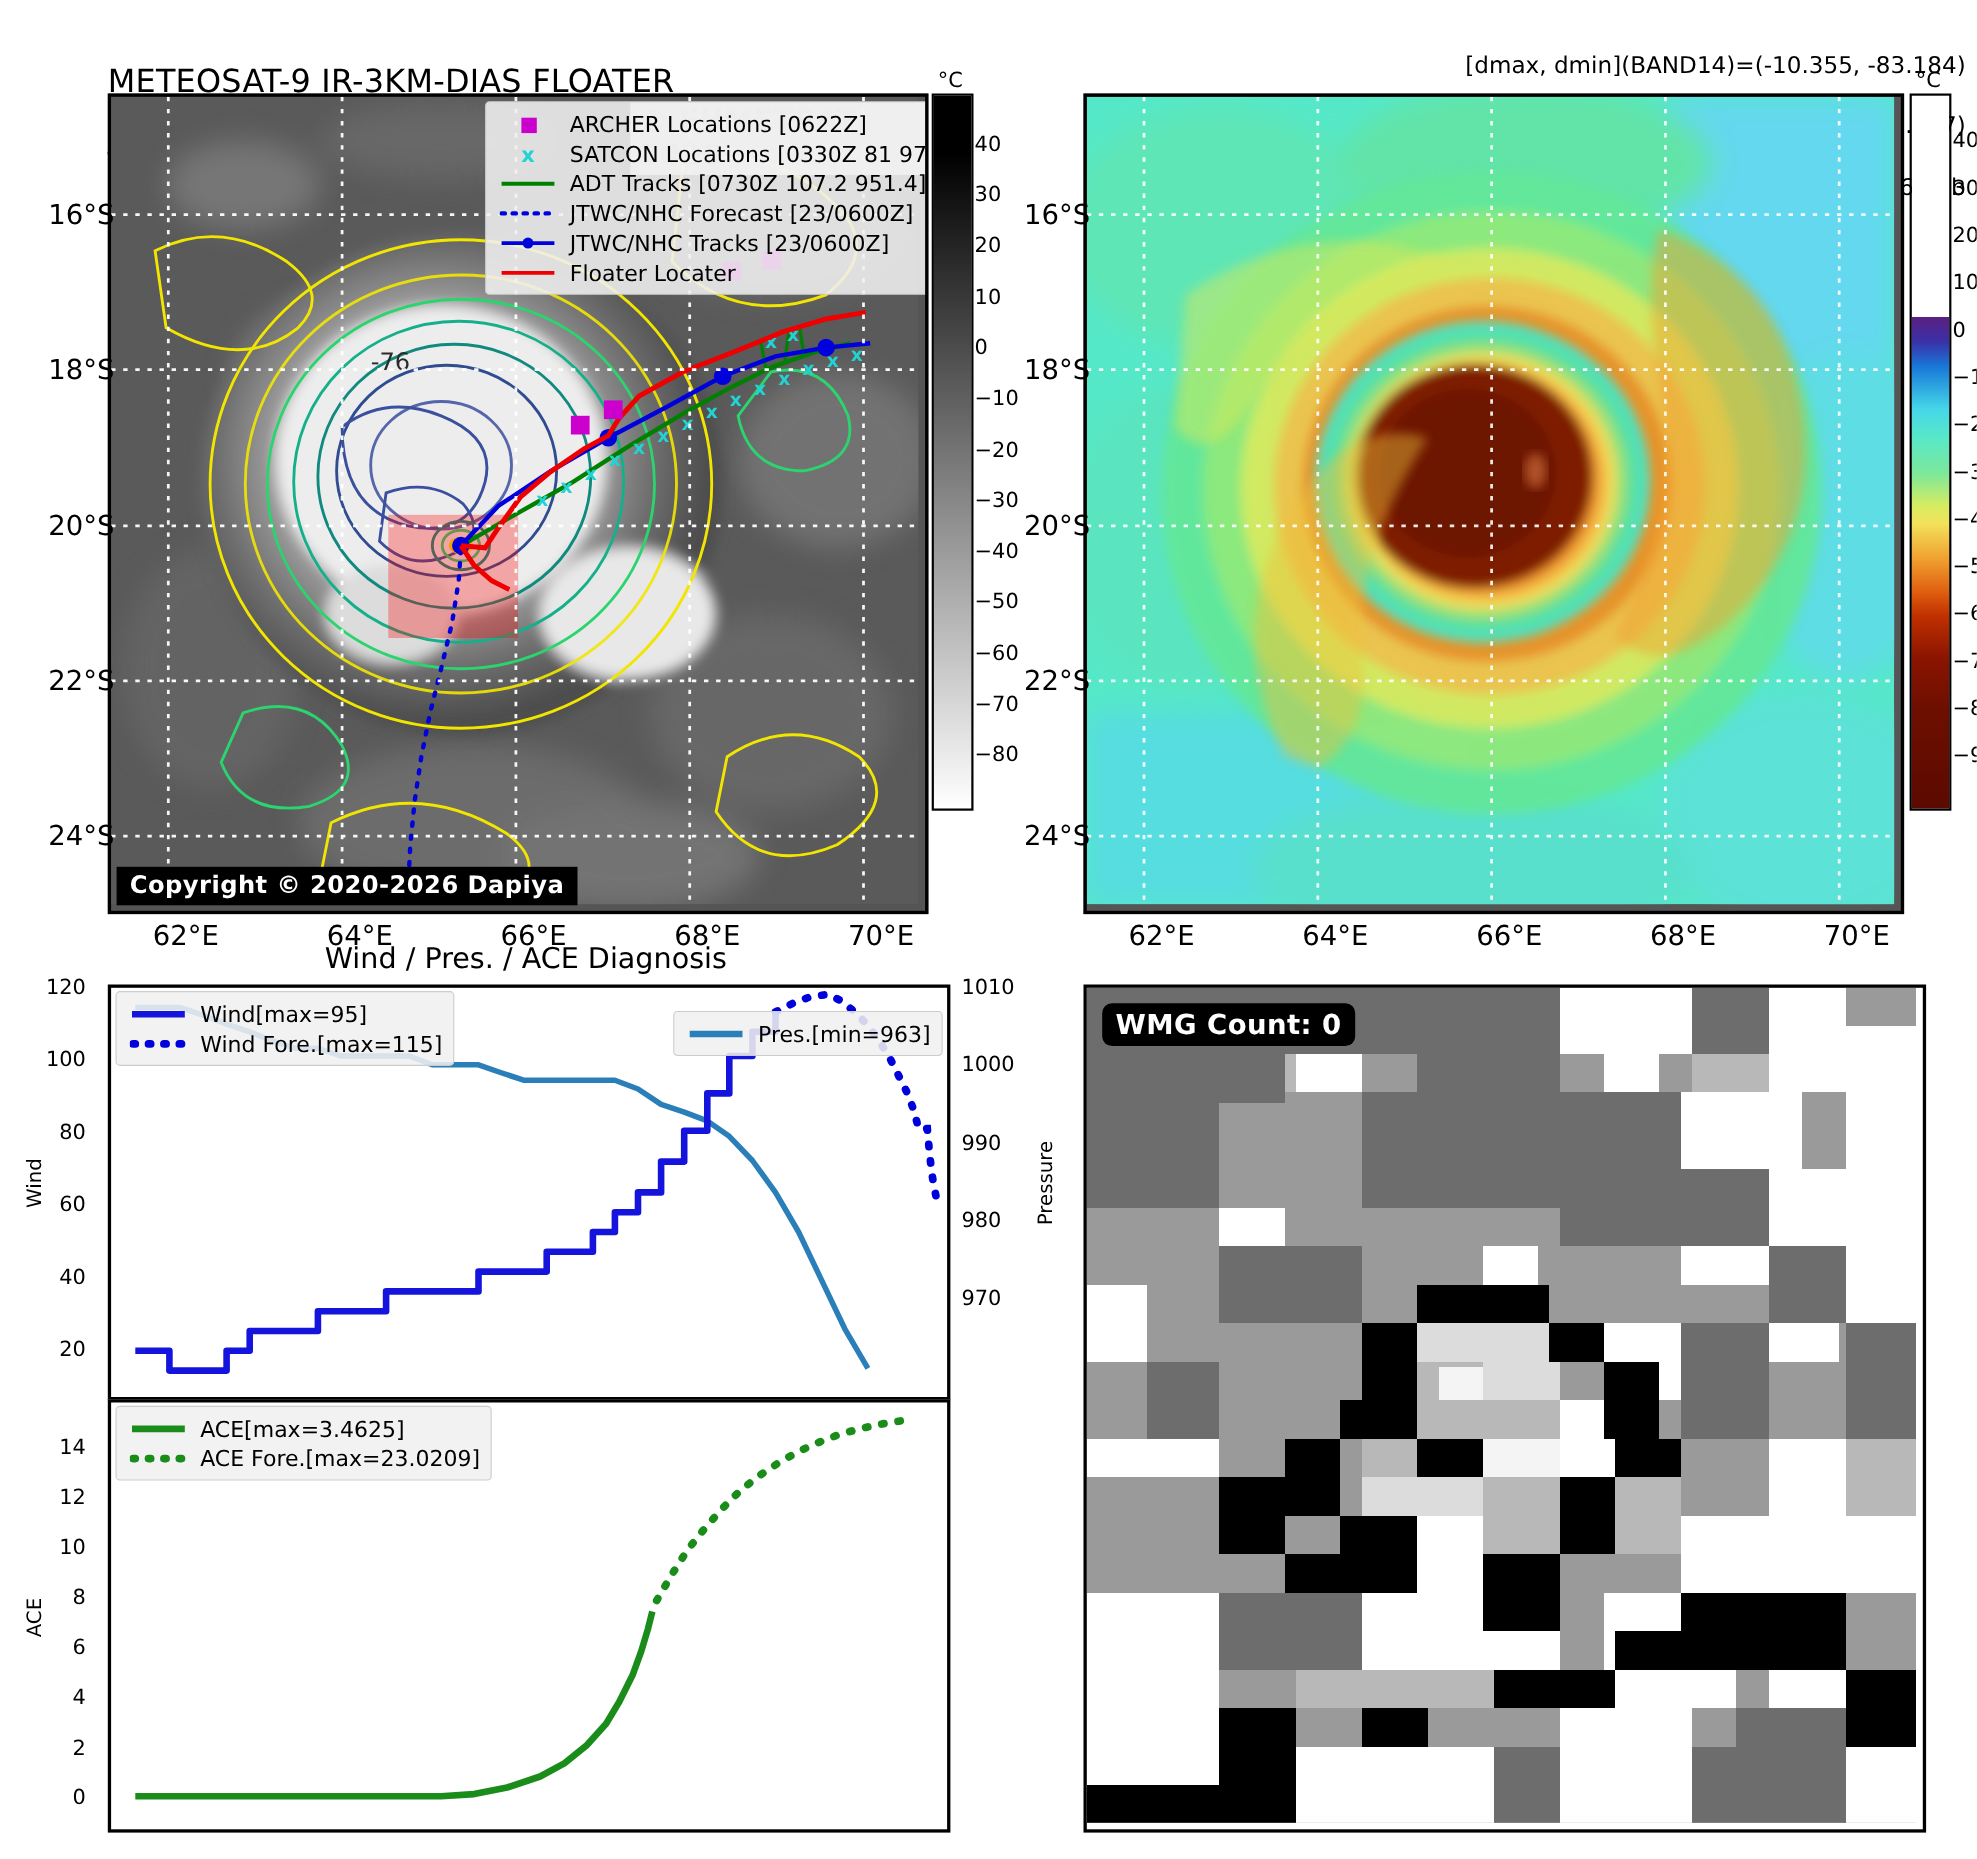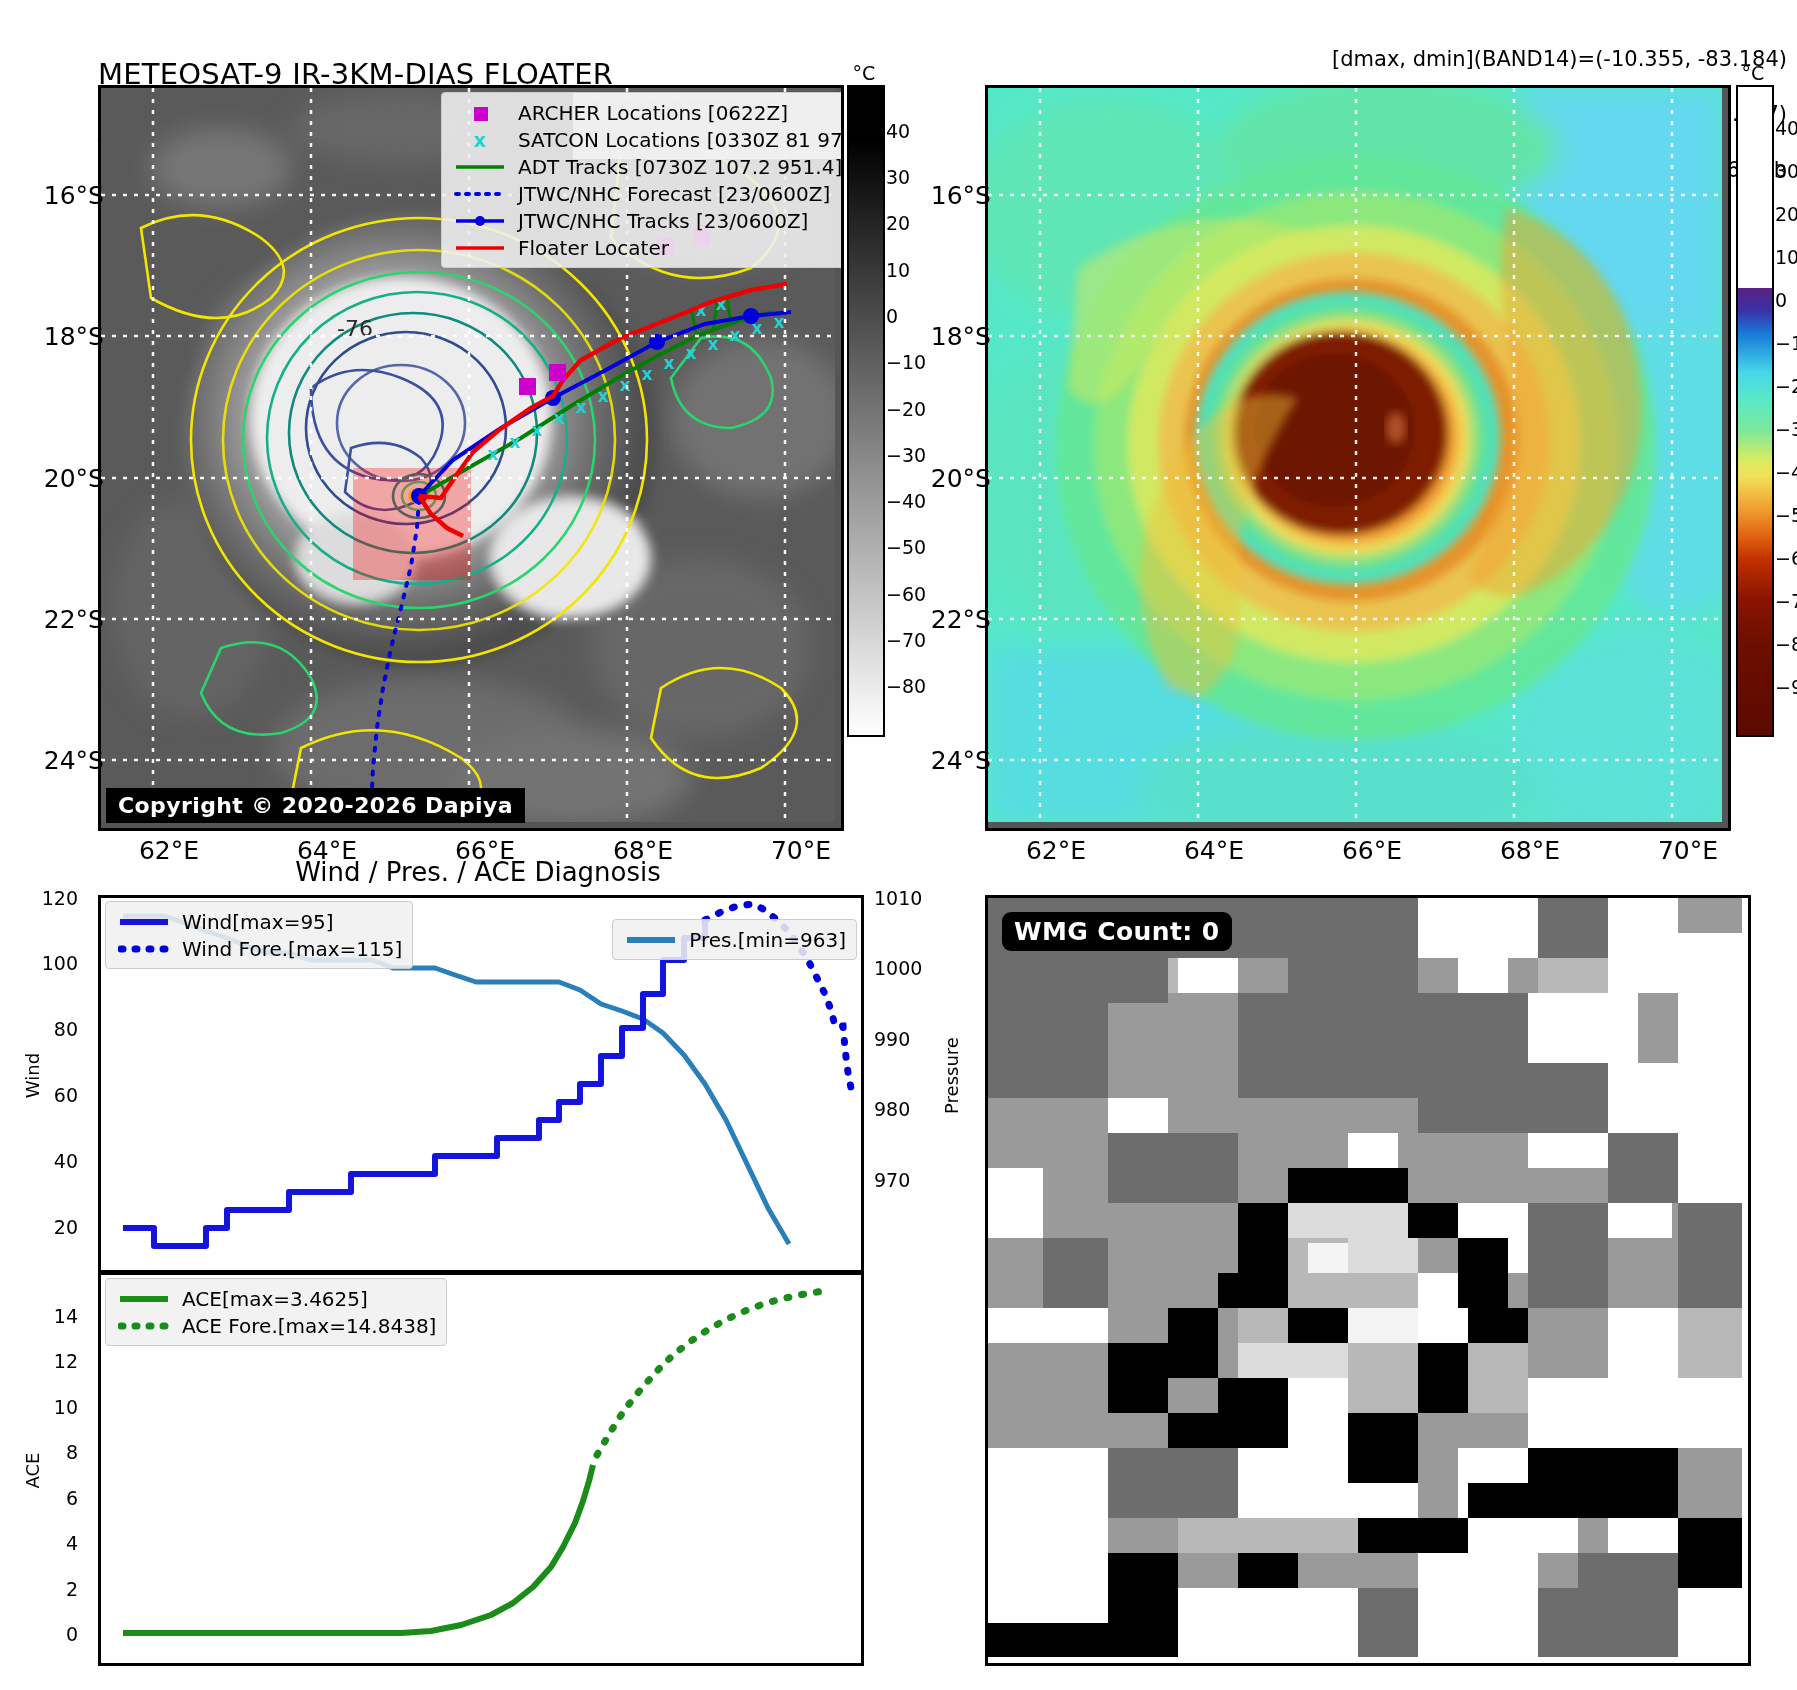--- a/index.html
+++ b/index.html
@@ -479,21 +479,21 @@
           </svg>
         </span>
       <span>ACE[max=3.4625]</span>
     </div>
     <div class="legrow">
       <span class="legkey">
         <svg width="52" height="12">
             <line x1="3" y1="6" x2="49" y2="6" stroke="#1a8c1a" stroke-width="7" stroke-dasharray="2 12" stroke-linecap="round"></line>
           </svg>
         </span>
-      <span>ACE Fore.[max=14.8438]</span>
+      <span>ACE Fore.[max=23.0209]</span>
     </div>
   </div>
 </div>
 
 <div class="tickrow" style="position:absolute;left:0;top:1272px;width:92px;height:388px;font-size:19px;">
   <span style="top:44px;right:14px;">14</span>
   <span style="top:89px;right:14px;text-align:center;">12</span>
   <span style="top:135px;right:14px;">10</span>
   <span style="top:180px;right:14px;">8</span>
   <span style="top:226px;right:14px;">6</span>

